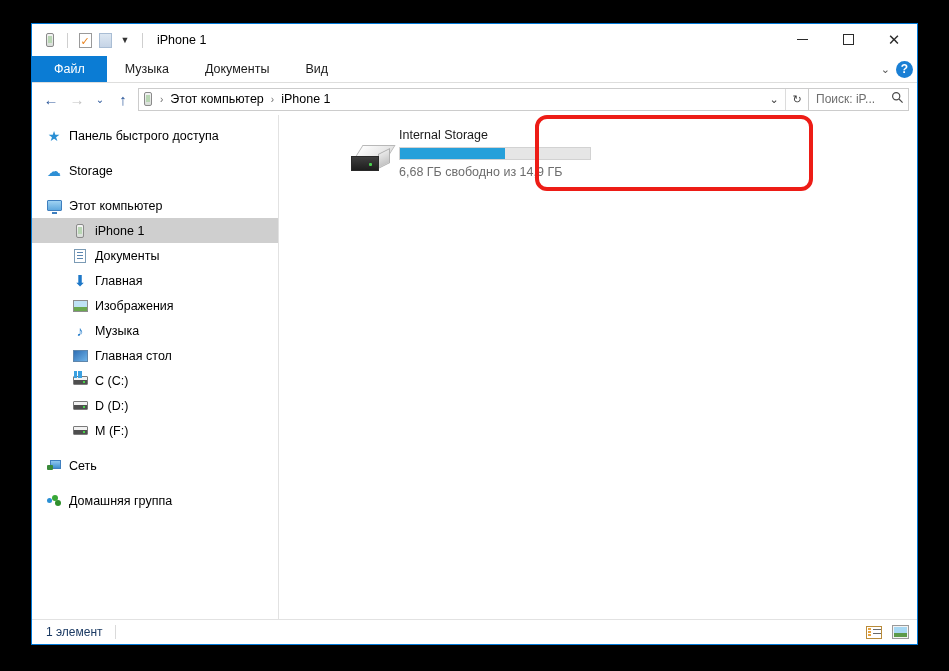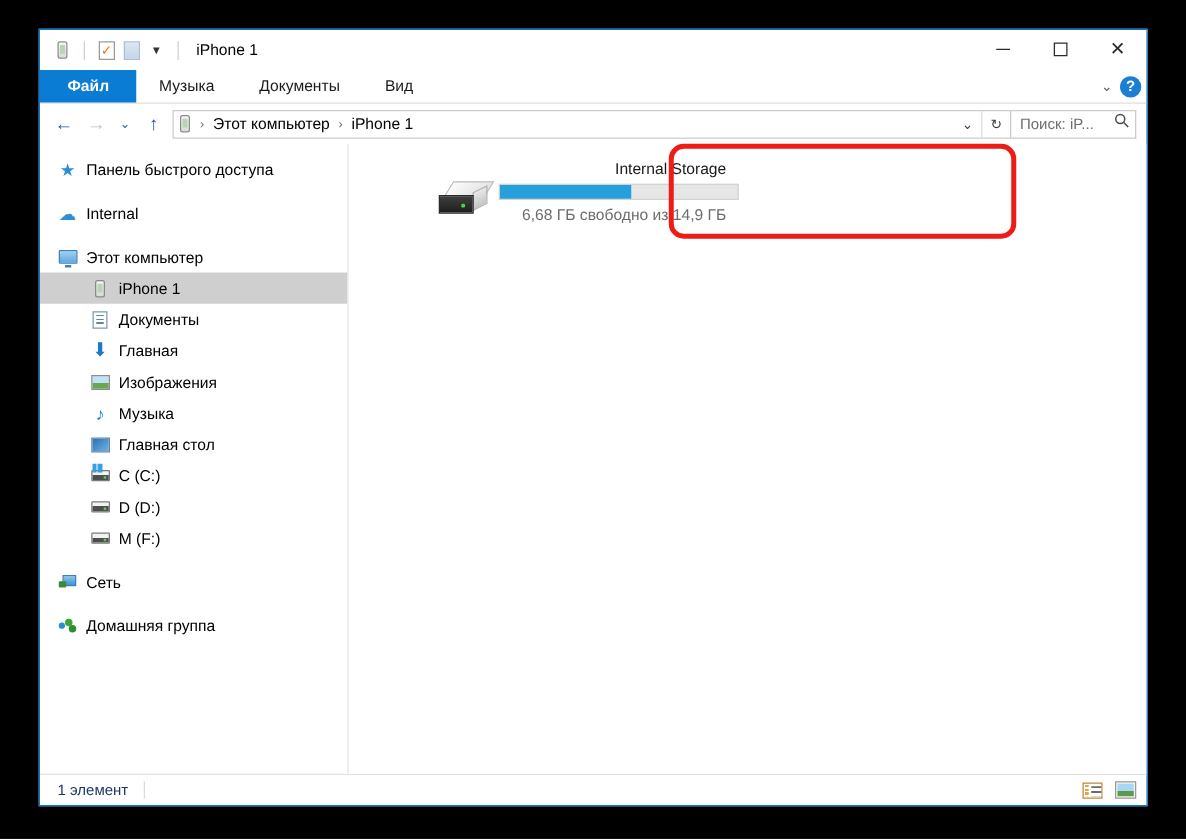--- a/index.html
+++ b/index.html
@@ -106,21 +106,20 @@
     color: #1b1b1b;
     padding: 0 18px;
     height: 26px;
     box-sizing: border-box;
     white-space: nowrap;
   }
   .tab.file {
     background: #0b7cd4;
     color: #ffffff;
     padding: 0 22px;
-    font-weight: bold;
   }
   .ribbon-right {
     position: absolute;
     right: 4px;
     top: 0;
     height: 26px;
     display: flex;
     align-items: center;
     gap: 6px;
   }
@@ -378,21 +377,20 @@
   .hg1 { left:0; top:4px; width:5px; height:5px; background:#2a8fd4; }
   .hg2 { left:5px; top:1px; width:6px; height:6px; background:#39a736; }
   .hg3 { left:8px; top:6px; width:6px; height:6px; background:#2f8f2c; }
 
   
   .content {
     flex: 1;
     position: relative;
     background: #ffffff;
     min-width: 0;
-    text-align: right;
   }
   .drive-tile {
     position: absolute;
     left: 60px;
     top: 8px;
     width: 248px;
     height: 60px;
     display: flex;
     align-items: center;
     padding: 0 6px;
@@ -635,21 +633,21 @@
             <span class="ic-star">★</span>
           </span>
         <span>Панель быстрого доступа</span>
       </div>
       <div class="gap"></div>
 
       <div class="nav-item lvl0">
         <span class="ico">
             <span class="ic-cloud">☁</span>
           </span>
-        <span>Internal</span>
+        <span>Storage</span>
       </div>
       <div class="gap"></div>
 
       <div class="nav-item lvl0">
         <span class="ico">
             <span class="ic-monitor"></span>
           </span>
         <span>Этот компьютер</span>
       </div>
 

